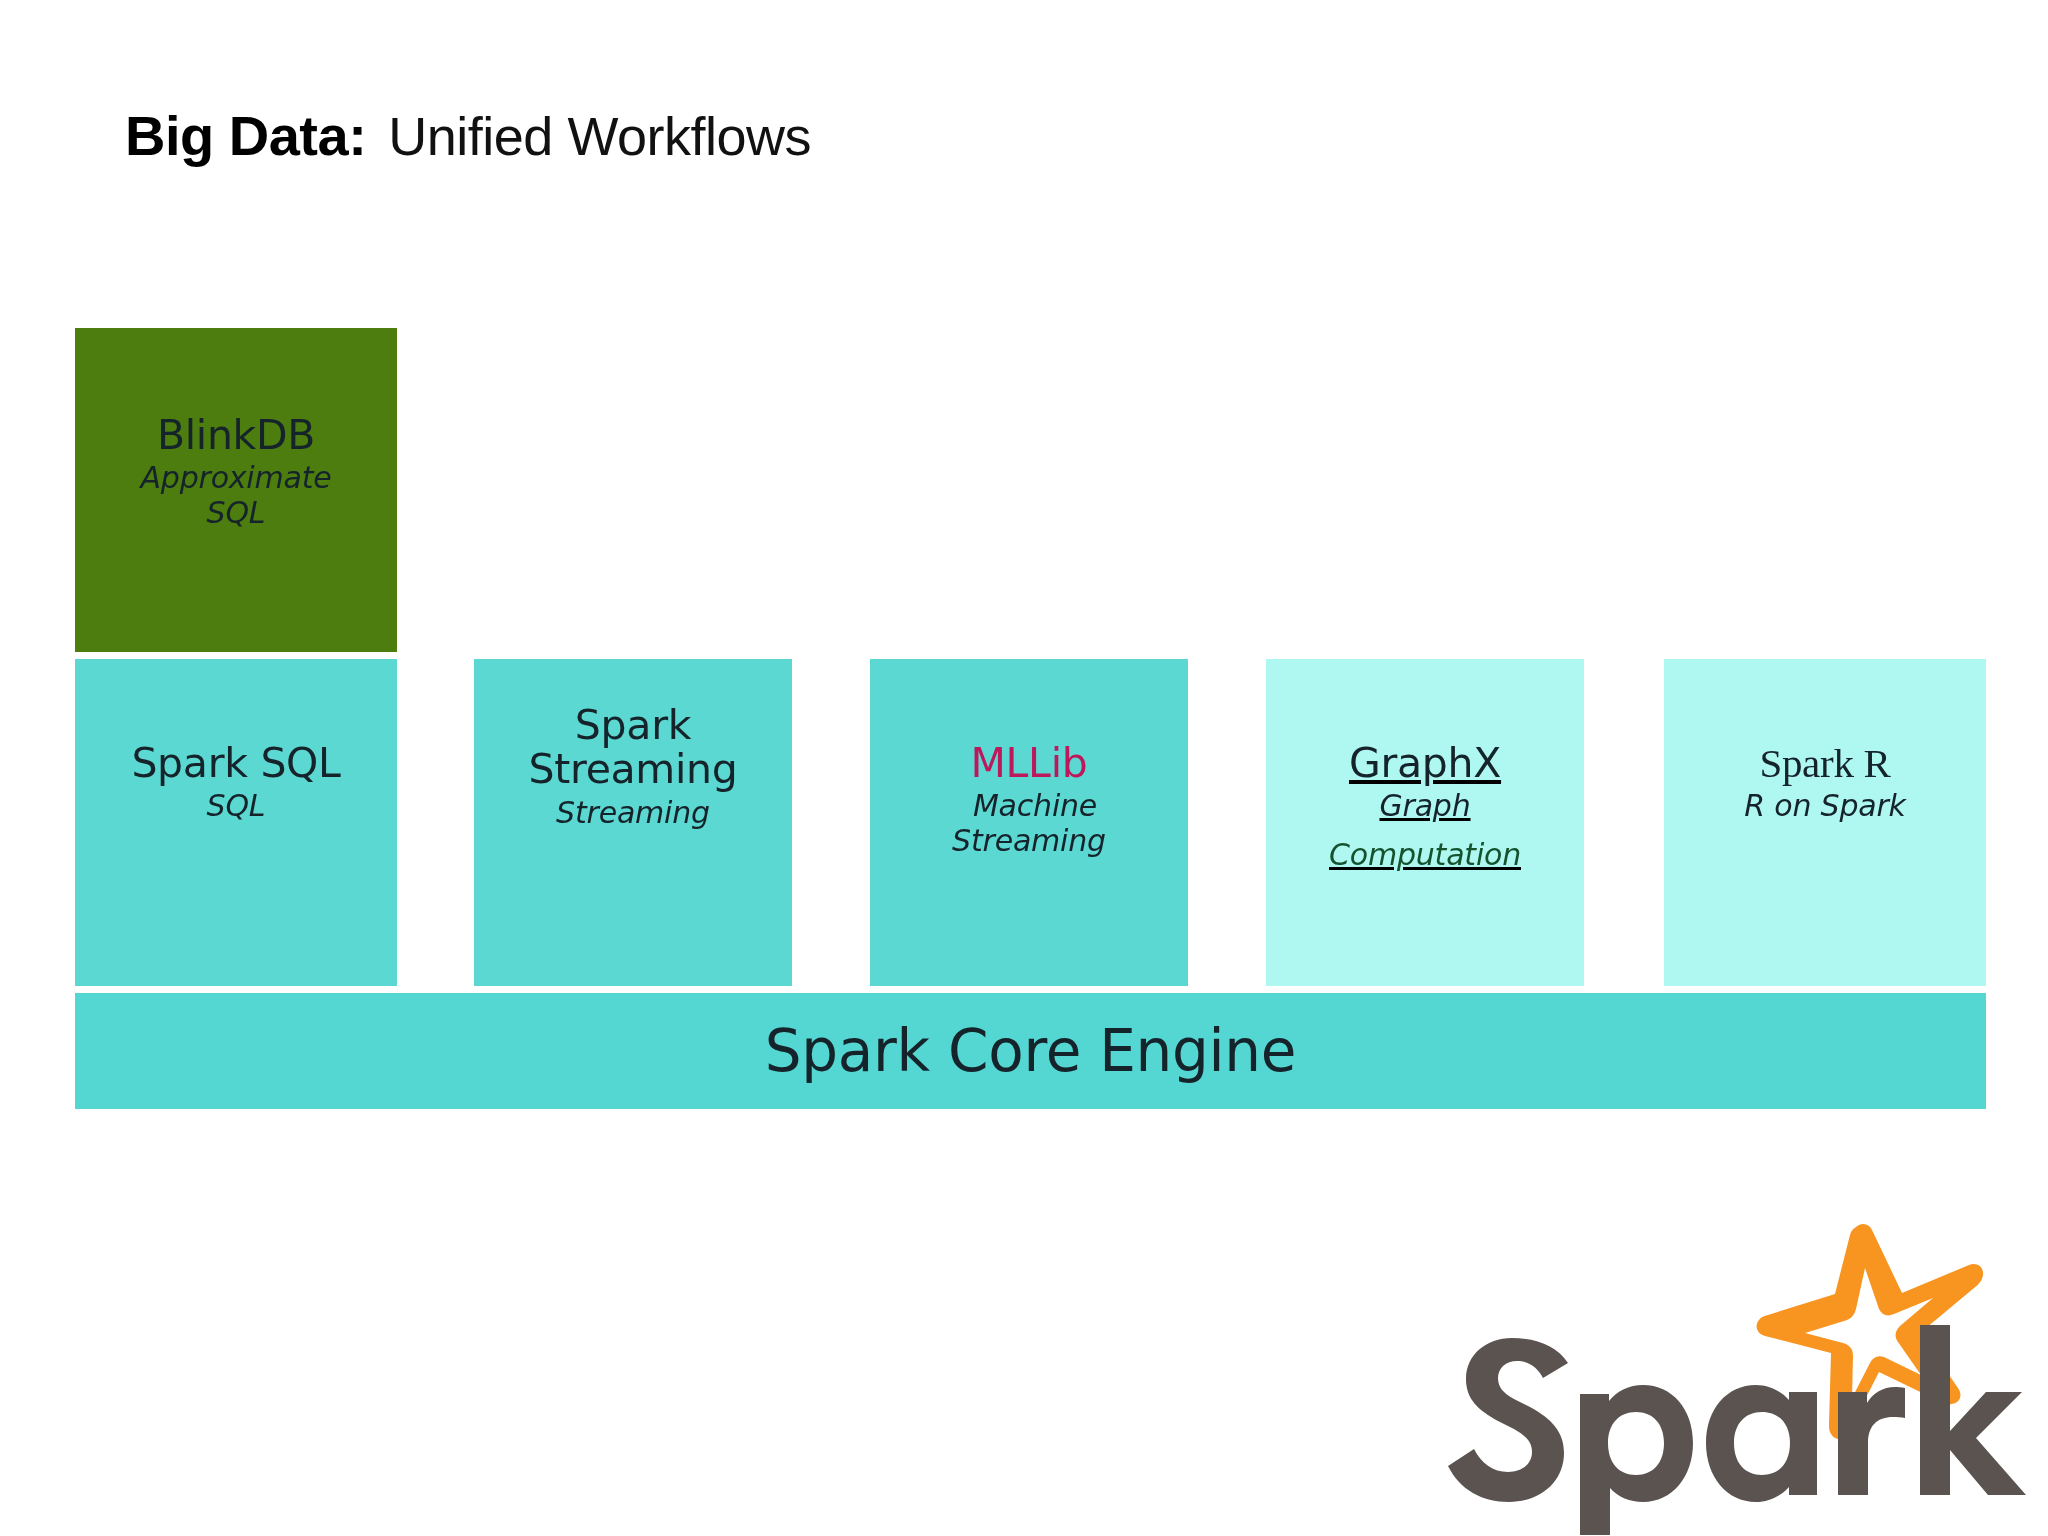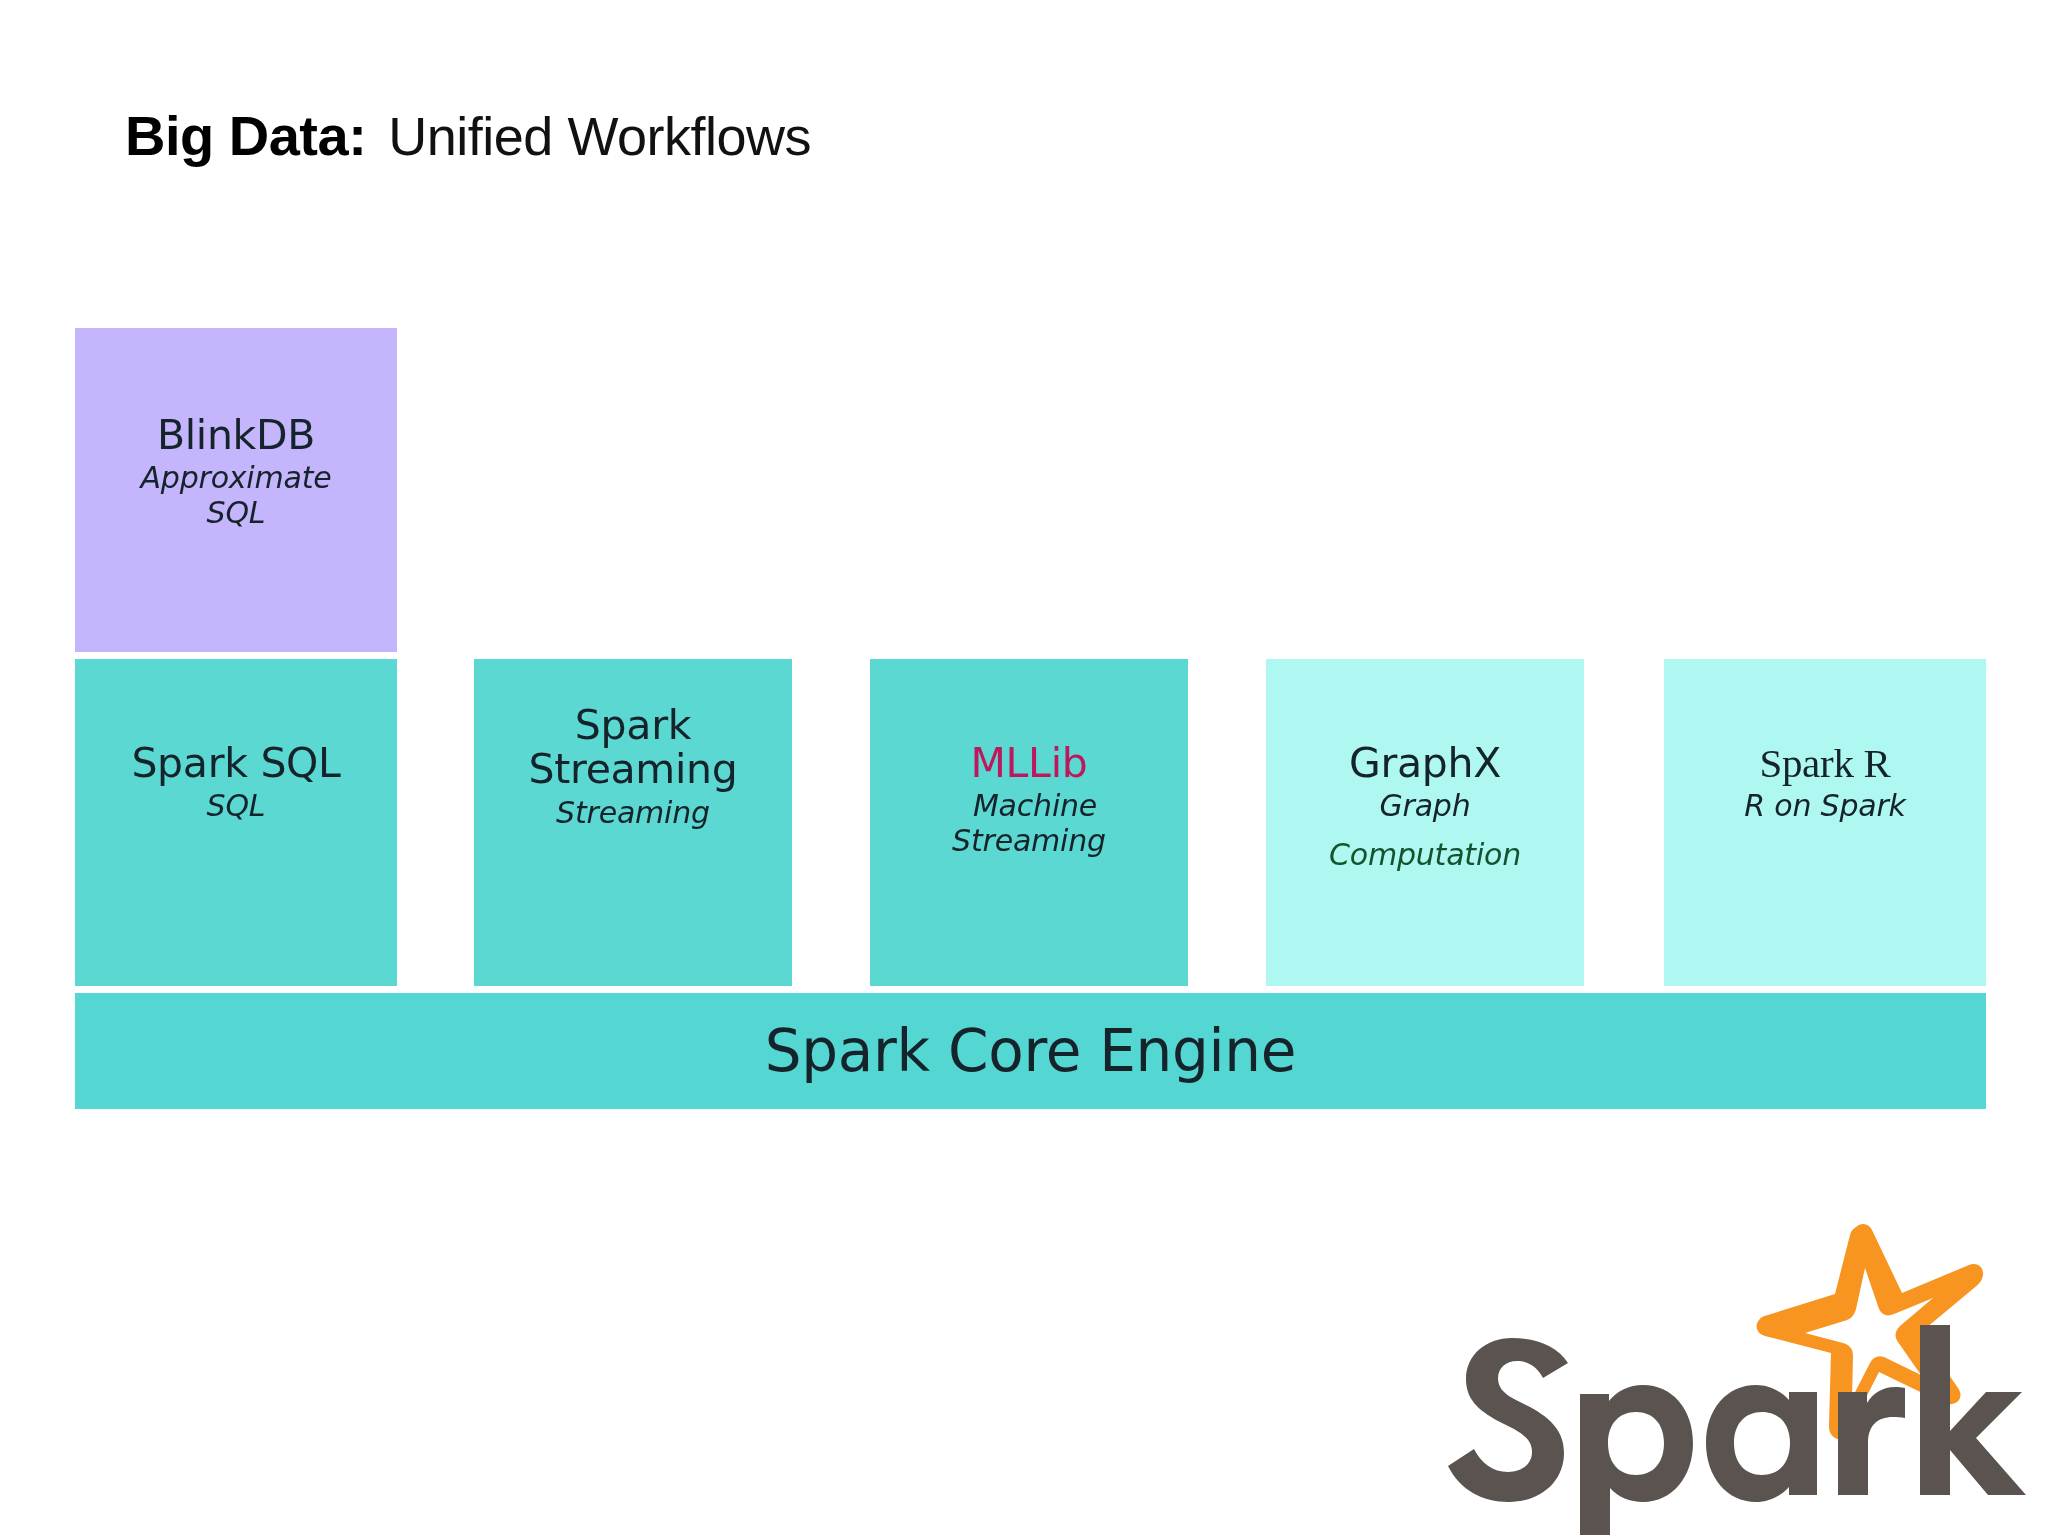--- a/index.html
+++ b/index.html
@@ -80,21 +80,21 @@
 
   
   #box-blinkdb {
     left: 75px;  top: 328px;  width: 322px;  height: 324px;
     padding-top: 85px;
   }
   
   #box-spark-sql       { left: 75px;   top: 659px; width: 322px;  height: 327px; padding-top: 82px; }
   #box-spark-streaming { left: 474px;  top: 659px; width: 318px;  height: 327px; padding-top: 44px; }
   #box-mllib           { left: 870px;  top: 659px; width: 318px;  height: 327px; padding-top: 82px; }
-  #box-graphx          { left: 1266px; top: 659px; width: 318px;  height: 327px; padding-top: 82px; }
+  #box-graphx          { left: 1266px; top: 659px; width: 318px;  height: 327px; padding-top: 82px; text-decoration: underline; }
   #box-spark-r         { left: 1664px; top: 659px; width: 322px;  height: 327px; padding-top: 82px; }
 
   
   #box-core-engine {
     left: 75px; top: 993px; width: 1911px; height: 116px;
     flex-direction: row;
     align-items: center;
     justify-content: center;
     padding-top: 0;
   }
@@ -112,21 +112,21 @@
 </style>
 </head>
 <body style="background: rgb(255, 255, 255);">
 
 <div id="slide-title">
   <span class="title-strong">Big Data:</span><span class="title-em">Unified Workflows</span>
 </div>
 
 <div id="stack-diagram">
 
-  <div class="stack-box" id="box-blinkdb" style="background: #c4b5fd;">
+  <div class="stack-box" id="box-blinkdb" style="background: #4d7c0f;">
     <span class="box-title" style="color: rgb(21, 35, 43);">BlinkDB</span>
     <span class="box-sub" style="color: rgb(21, 35, 43);">Approximate</span>
     <span class="box-sub" style="margin-top: 0px; color: rgb(21, 35, 43);">SQL</span>
   </div>
 
   <div class="stack-box" id="box-spark-sql" style="background: rgb(92, 216, 210);">
     <span class="box-title" style="color: rgb(21, 35, 43);">Spark SQL</span>
     <span class="box-sub" style="color: rgb(21, 35, 43);">SQL</span>
   </div>
 

